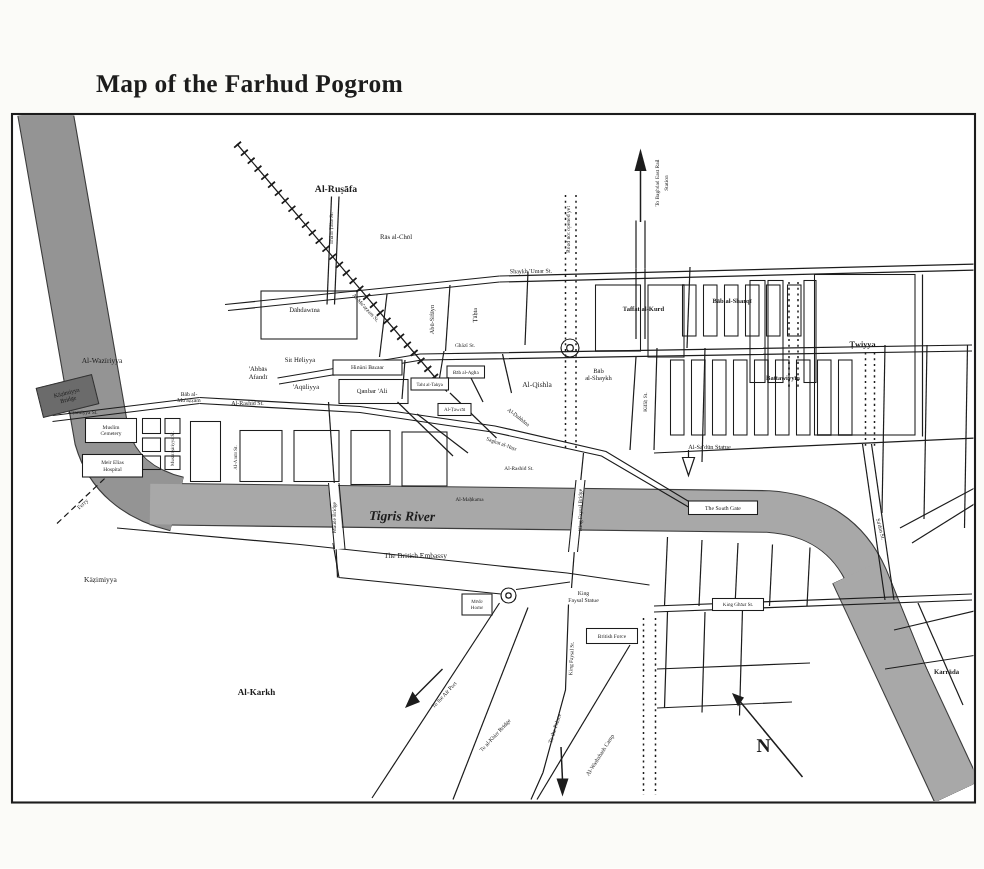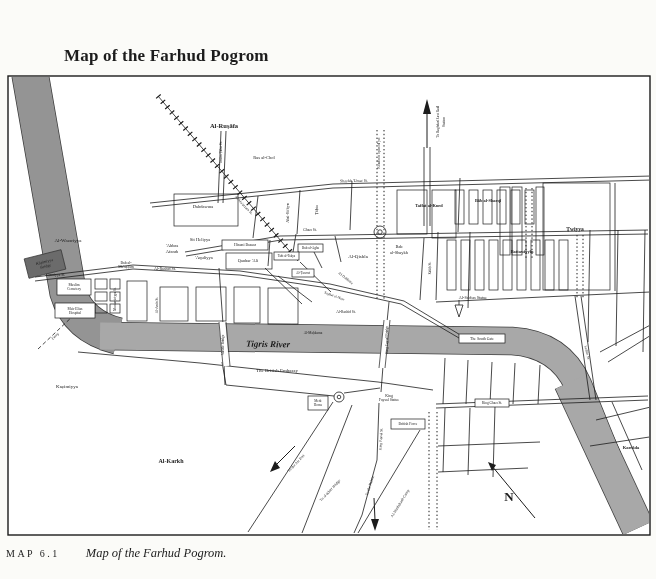--- a/index.html
+++ b/index.html
@@ -273,16 +273,13 @@
               <text font-size="3.6" text-anchor="middle" fill="#1c1c1c"><tspan x="408" y="425.152">British Force</tspan></text>
             </g>
             <g transform="rotate(-14 45 264)">
               <rect x="26" y="254" width="38" height="20" fill="#6b6b6b" stroke="#333" stroke-width="0.7"></rect>
               <text font-size="4" text-anchor="middle" fill="#fff"><tspan x="45" y="262.97999999999996">Kāẓimiyya</tspan><tspan x="45" y="267.58">Bridge</tspan></text>
             </g>
           </g>
         </g>
       </svg>
   </div>
-  <div class="caption">
-    <span class="tag">MAP 6.1</span><span class="cap">Map of the Farhud Pogrom.</span>
-  </div>
 </div>
 
 </body></html>

